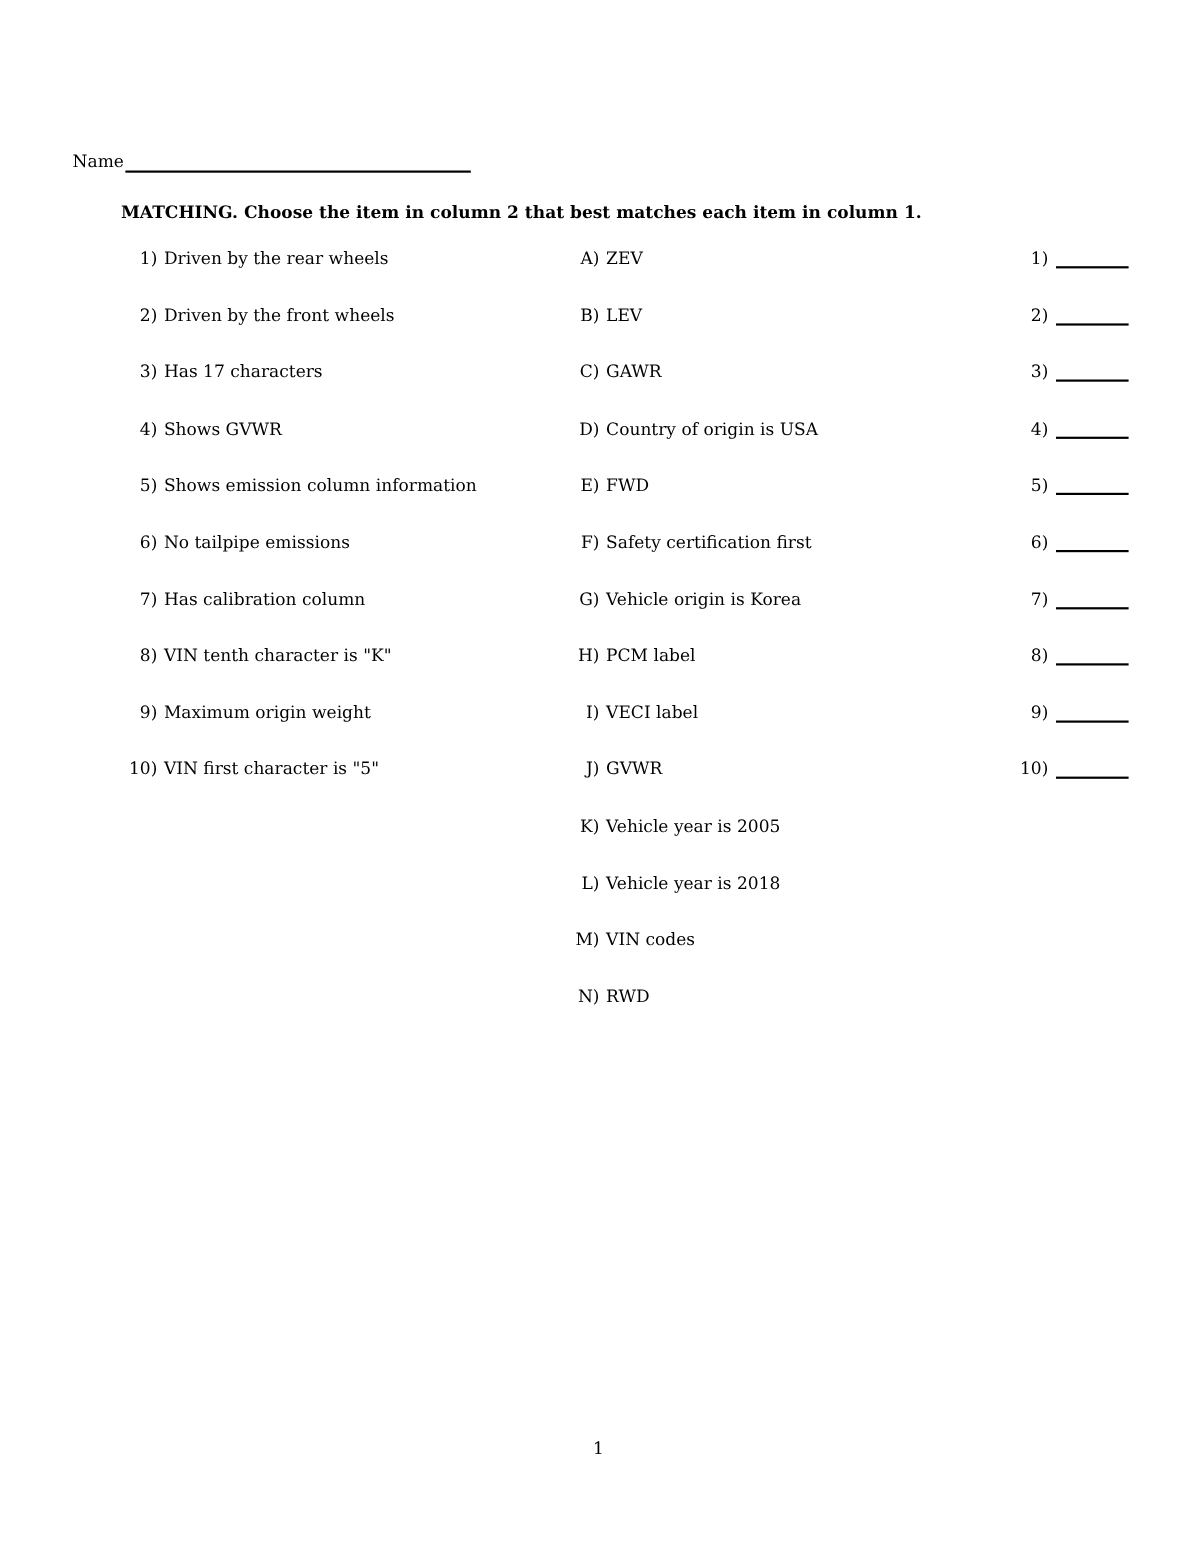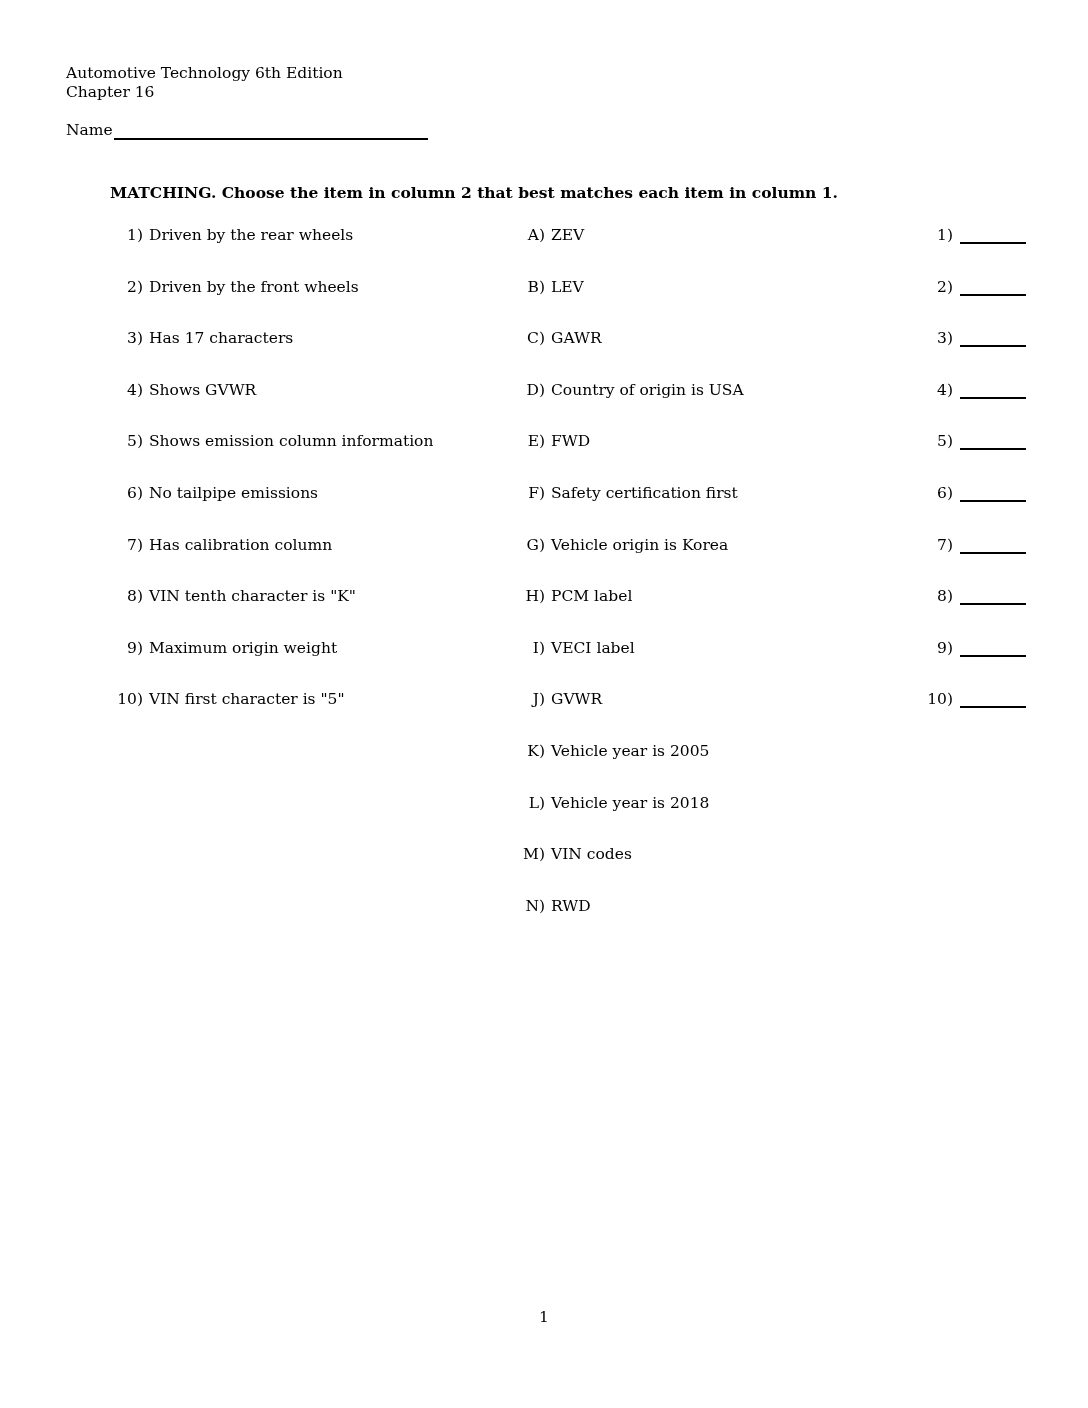--- a/index.html
+++ b/index.html
@@ -10,21 +10,21 @@
     height: 1408px;
     background: #ffffff;
     color: #000000;
     font-family: "DejaVu Serif", "Liberation Serif", serif;
     font-size: 15.5px;
     line-height: 19px;
     overflow: hidden;
   }
   .header { position: absolute; left: 66px; top: 64px; }
   .header div { white-space: nowrap; }
-  .name-row { position: absolute; left: 66px; top: 121px; display: flex; align-items: center; }
+  .name-row { position: absolute; left: 66px; top: 138px; display: flex; align-items: center; }
   .name-blank {
     display: inline-block;
     width: 314px;
     height: 19px;
     border-bottom: 2px solid #000;
     margin-left: 1px;
   }
   .instructions { position: absolute; left: 66px; top: 183px; font-weight: bold; white-space: nowrap; margin-left: 44px; }
   .col { position: absolute; top: 226px; }
   .item { height: 51.6px; display: flex; align-items: flex-start; white-space: nowrap; }
@@ -40,24 +40,20 @@
     height: 18px;
     border-bottom: 2px solid #000;
   }
   .page-number { position: absolute; left: 0; right: 0; top: 1308px; text-align: center; }
 </style>
 </head>
 <body>
 
 <div class="page">
 
-  <div class="header">
-    <div>Automotive Technology 6th Edition</div>
-    <div>Chapter 16</div>
-  </div>
 
   <div class="name-row">
     <span>Name</span>
     <span class="name-blank"></span>
   </div>
 
   <div class="instructions">MATCHING.  Choose the item in column 2 that best matches each item in column 1.</div>
 
   <div class="col col1">
     <div class="item">

